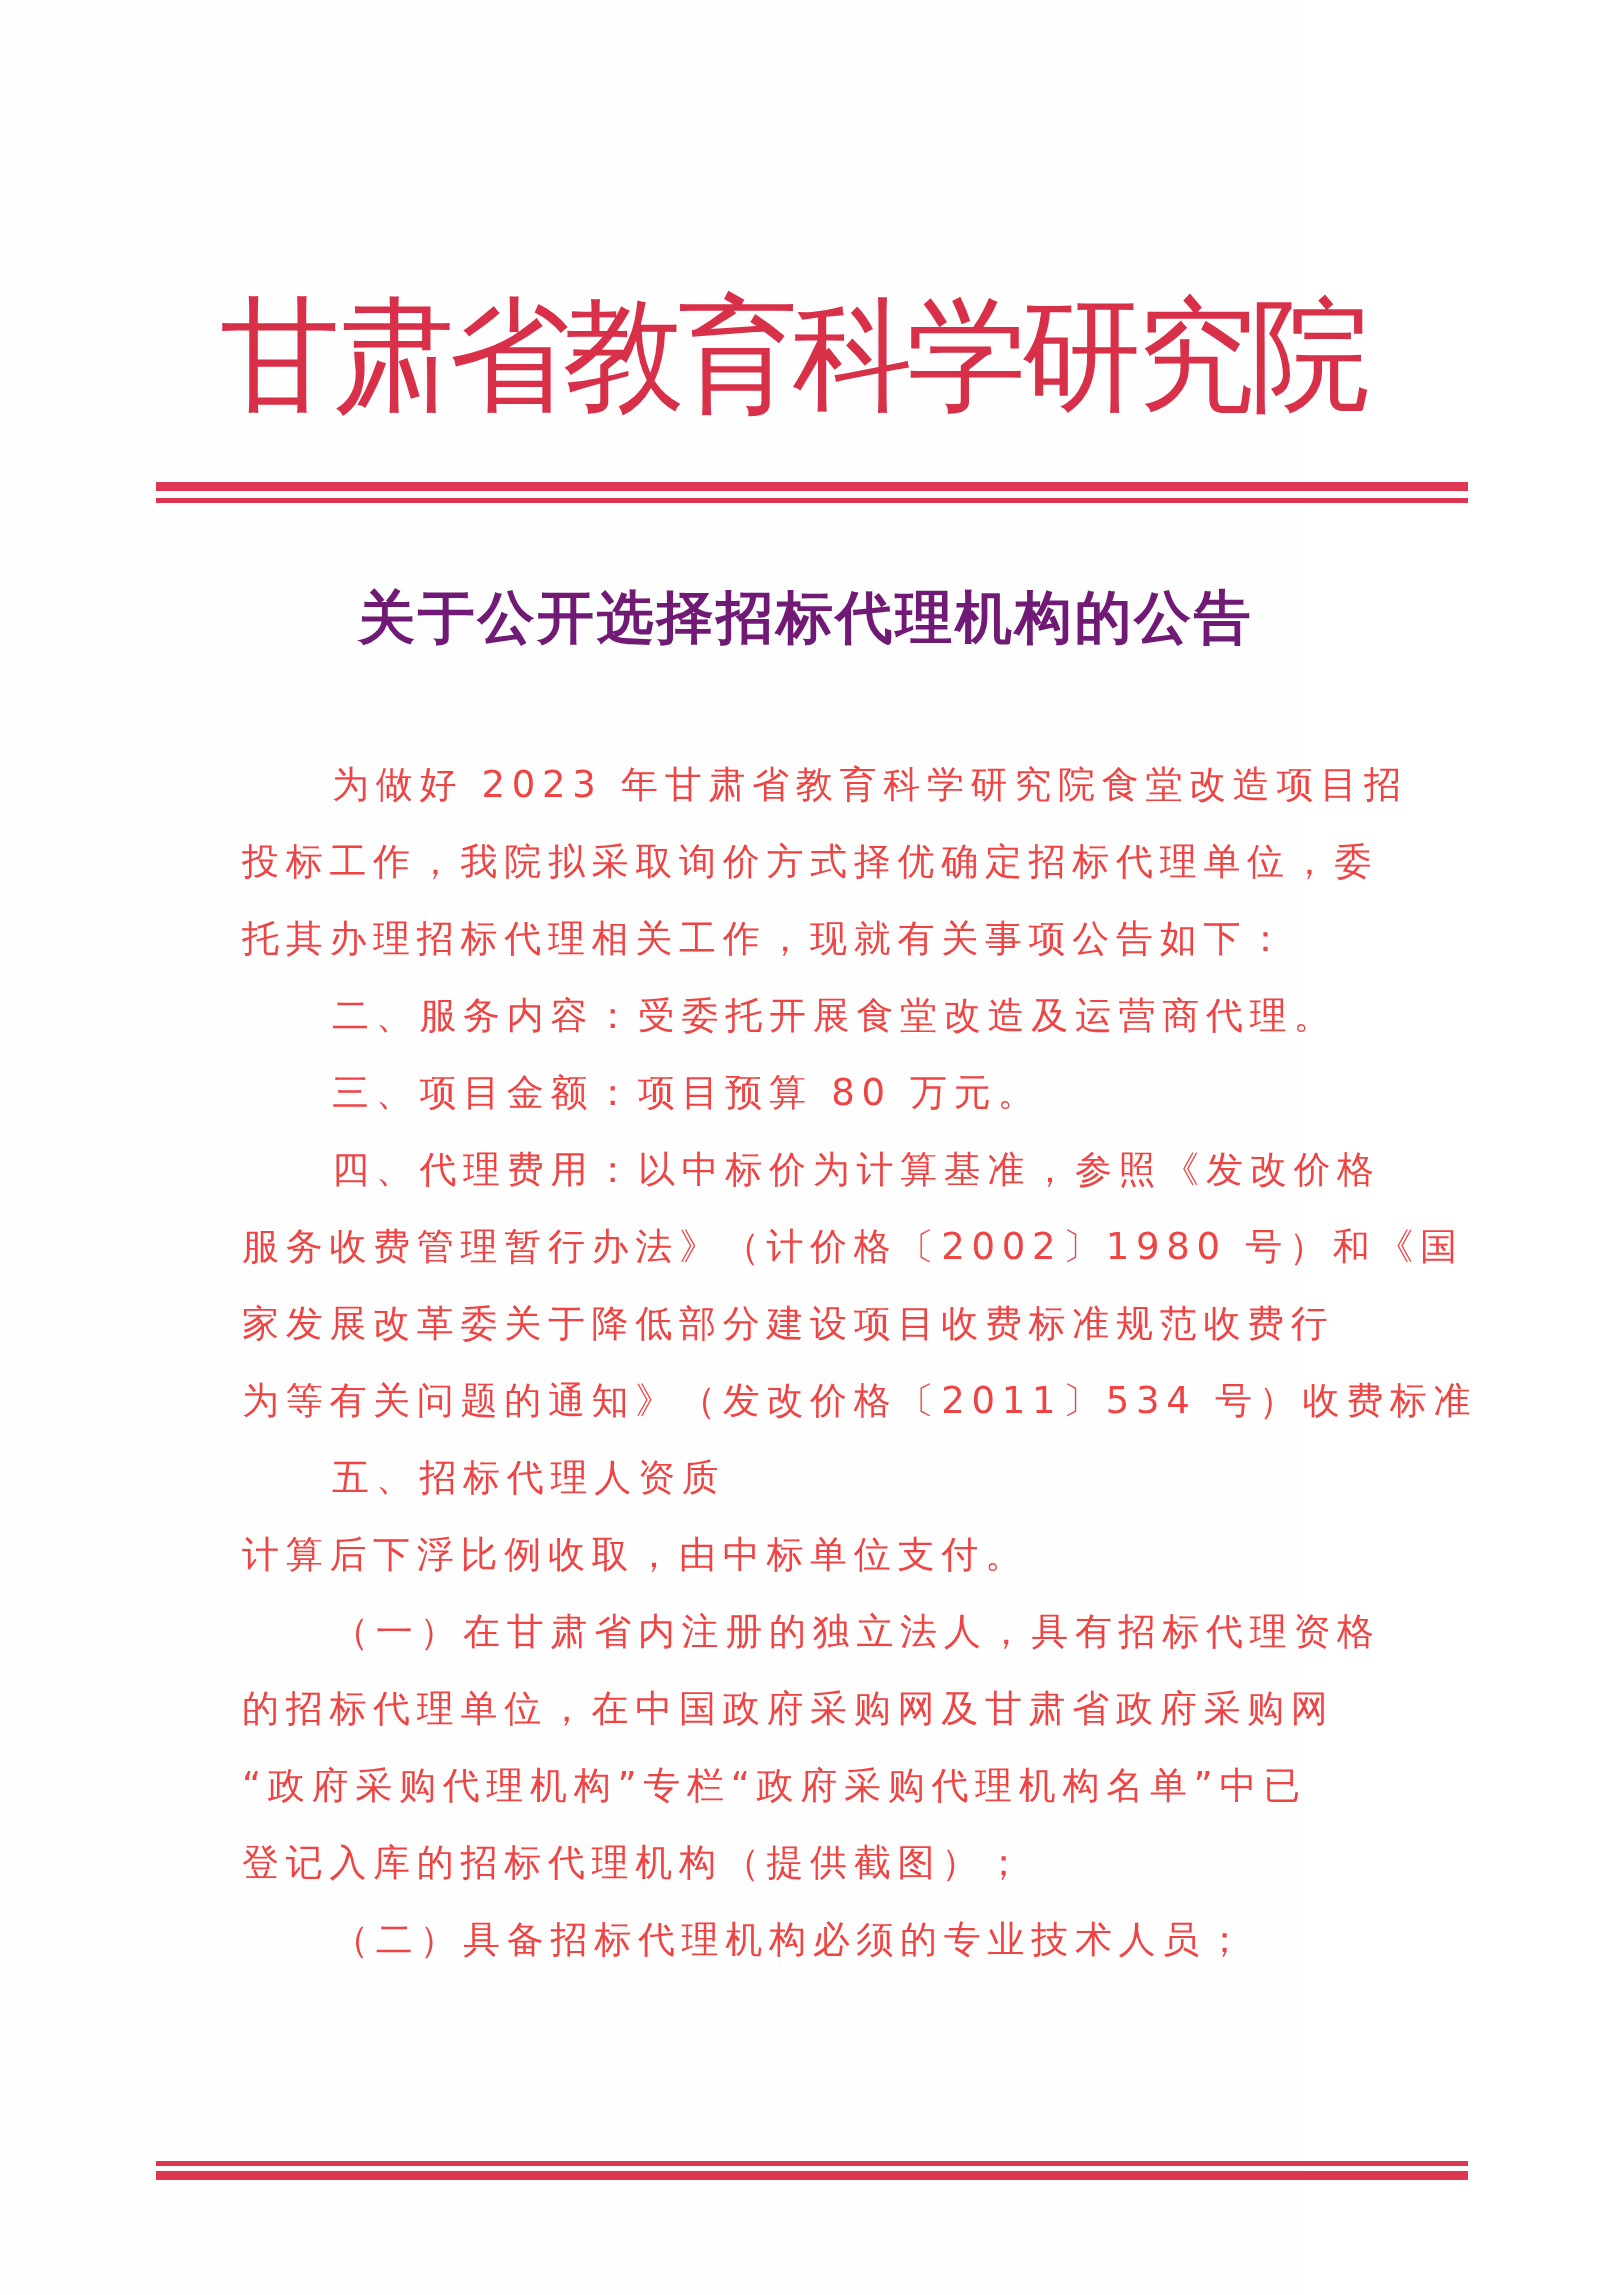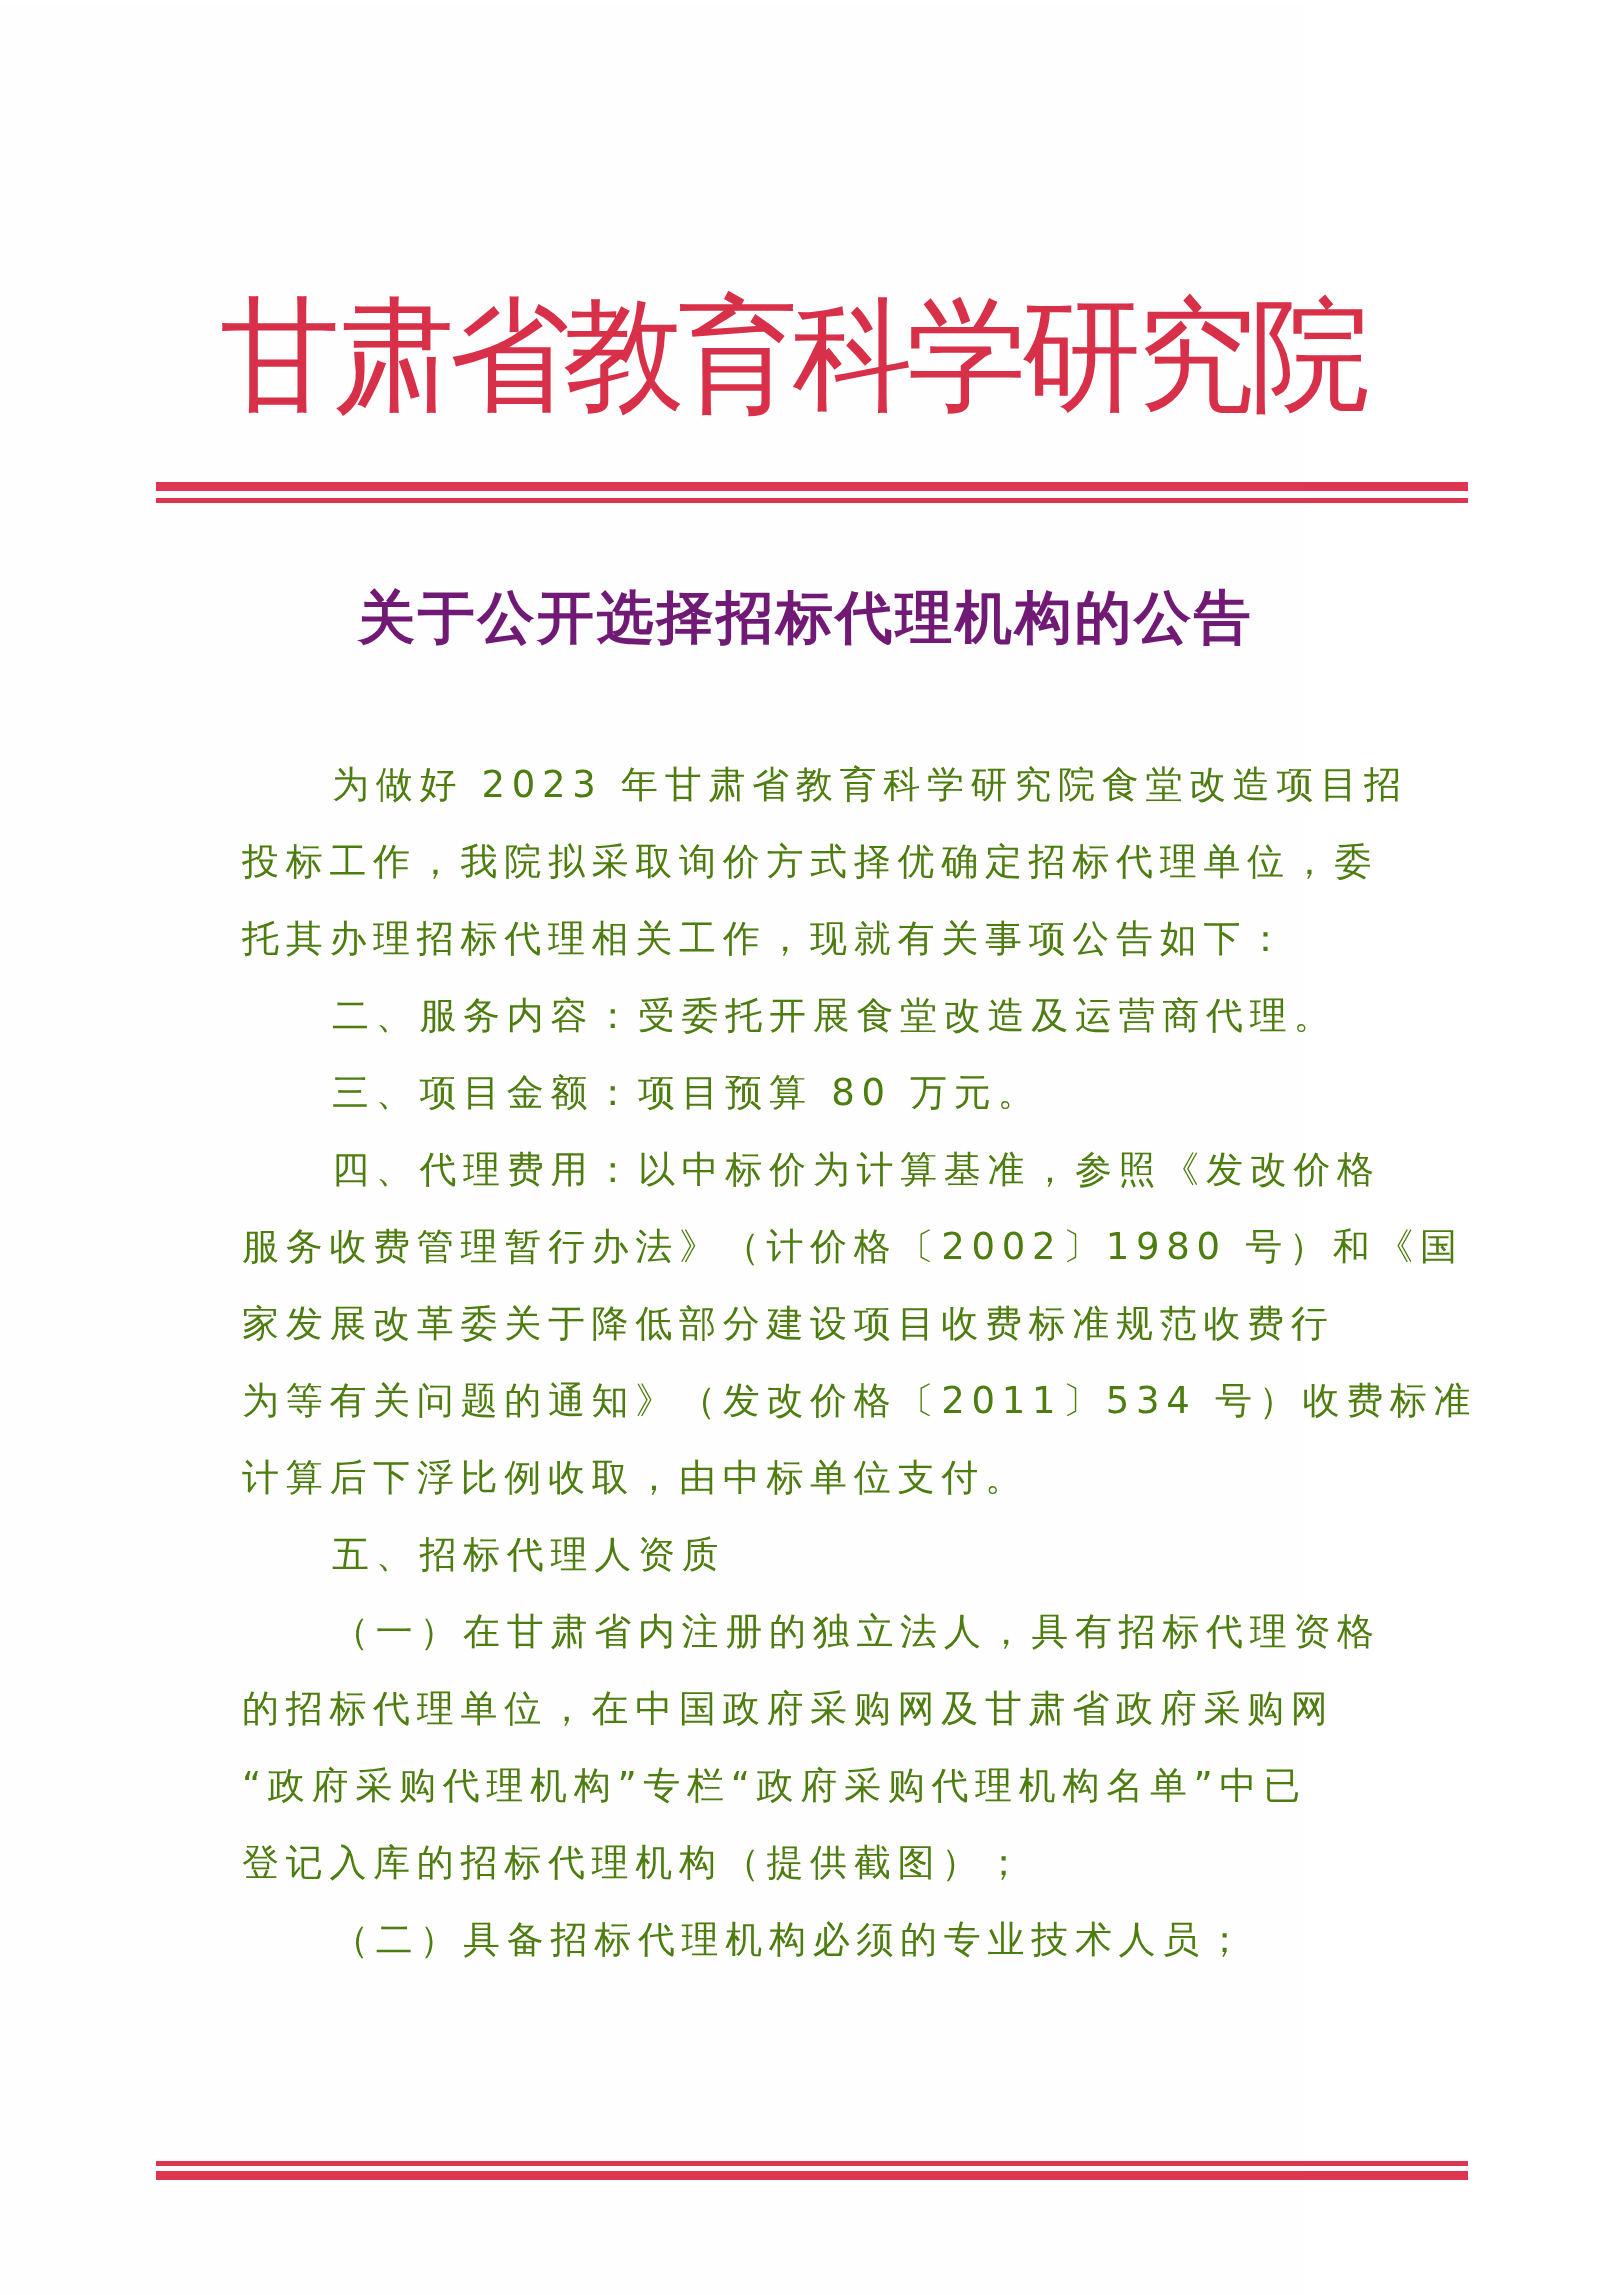--- a/index.html
+++ b/index.html
@@ -16,21 +16,21 @@
   .rule.thin-top { top: 494px; height: 4.7px; }
   .rule.thin-bot { top: 2157px; height: 4.7px; }
   .rule.thick-bot { top: 2167px; height: 8.7px; }
   .doc-title {
     position: absolute; left: 358px; top: 576px; width: 935px; height: 73px;
     color: #701a75; font-family: "DejaVu Serif", "Liberation Serif", serif; font-weight: bold;
     font-size: 57px; line-height: 73px; white-space: nowrap; letter-spacing: 2.7px;
   }
   .body-text {
     position: absolute; left: 242px; top: 742px; width: 1149px;
-    color: #4d7c0f; font-family: "DejaVu Sans", "Liberation Sans", sans-serif;
+    color: #ef4444; font-family: "DejaVu Sans", "Liberation Sans", sans-serif;
     font-size: 37px; line-height: 77px; letter-spacing: 6.7px;
   }
   .line { display: block; height: 77px; white-space: nowrap; overflow: visible; }
   .indent { padding-left: 90px; }
 </style>
 </head>
 <body>
 
 <div class="page">
   <div class="header-title">甘肃省教育科学研究院</div>
@@ -42,22 +42,22 @@
   <div class="body-text">
     <span class="line indent">为做好 2023 年甘肃省教育科学研究院食堂改造项目招</span>
     <span class="line">投标工作，我院拟采取询价方式择优确定招标代理单位，委</span>
     <span class="line">托其办理招标代理相关工作，现就有关事项公告如下：</span>
     <span class="line indent">二、服务内容：受委托开展食堂改造及运营商代理。</span>
     <span class="line indent">三、项目金额：项目预算 80 万元。</span>
     <span class="line indent">四、代理费用：以中标价为计算基准，参照《发改价格</span>
     <span class="line">服务收费管理暂行办法》（计价格〔2002〕1980 号）和《国</span>
     <span class="line">家发展改革委关于降低部分建设项目收费标准规范收费行</span>
     <span class="line">为等有关问题的通知》（发改价格〔2011〕534 号）收费标准</span>
+    <span class="line indent">五、招标代理人资质</span>
     <span class="line">计算后下浮比例收取，由中标单位支付。</span>
-    <span class="line indent">五、招标代理人资质</span>
     <span class="line indent">（一）在甘肃省内注册的独立法人，具有招标代理资格</span>
     <span class="line">的招标代理单位，在中国政府采购网及甘肃省政府采购网</span>
     <span class="line">“政府采购代理机构”专栏“政府采购代理机构名单”中已</span>
     <span class="line">登记入库的招标代理机构（提供截图）；</span>
     <span class="line indent">（二）具备招标代理机构必须的专业技术人员；</span>
   </div>
 
   <div class="rule thin-bot"></div>
   <div class="rule thick-bot"></div>
 </div>

